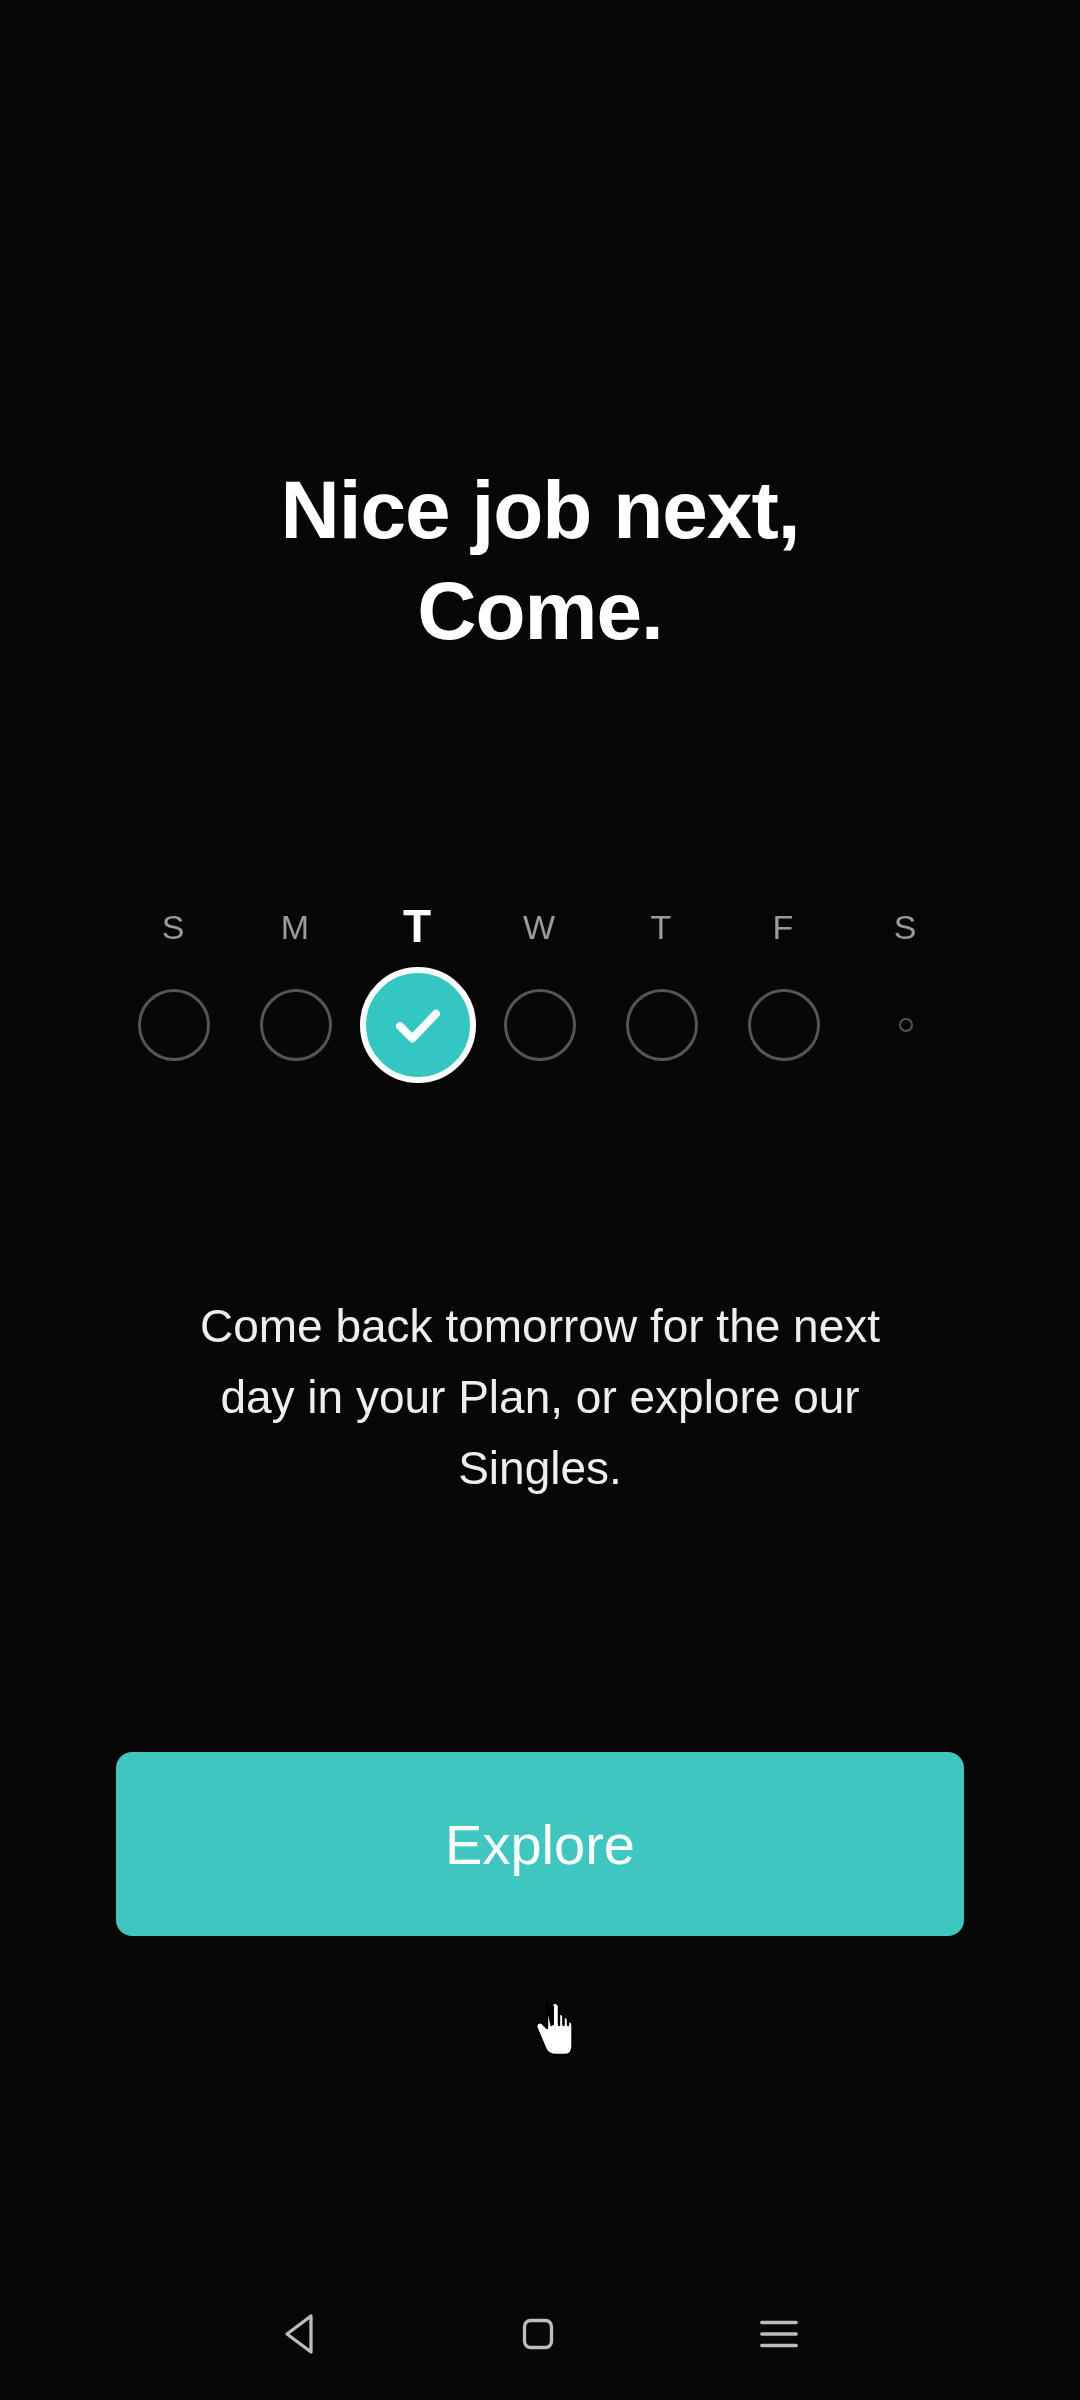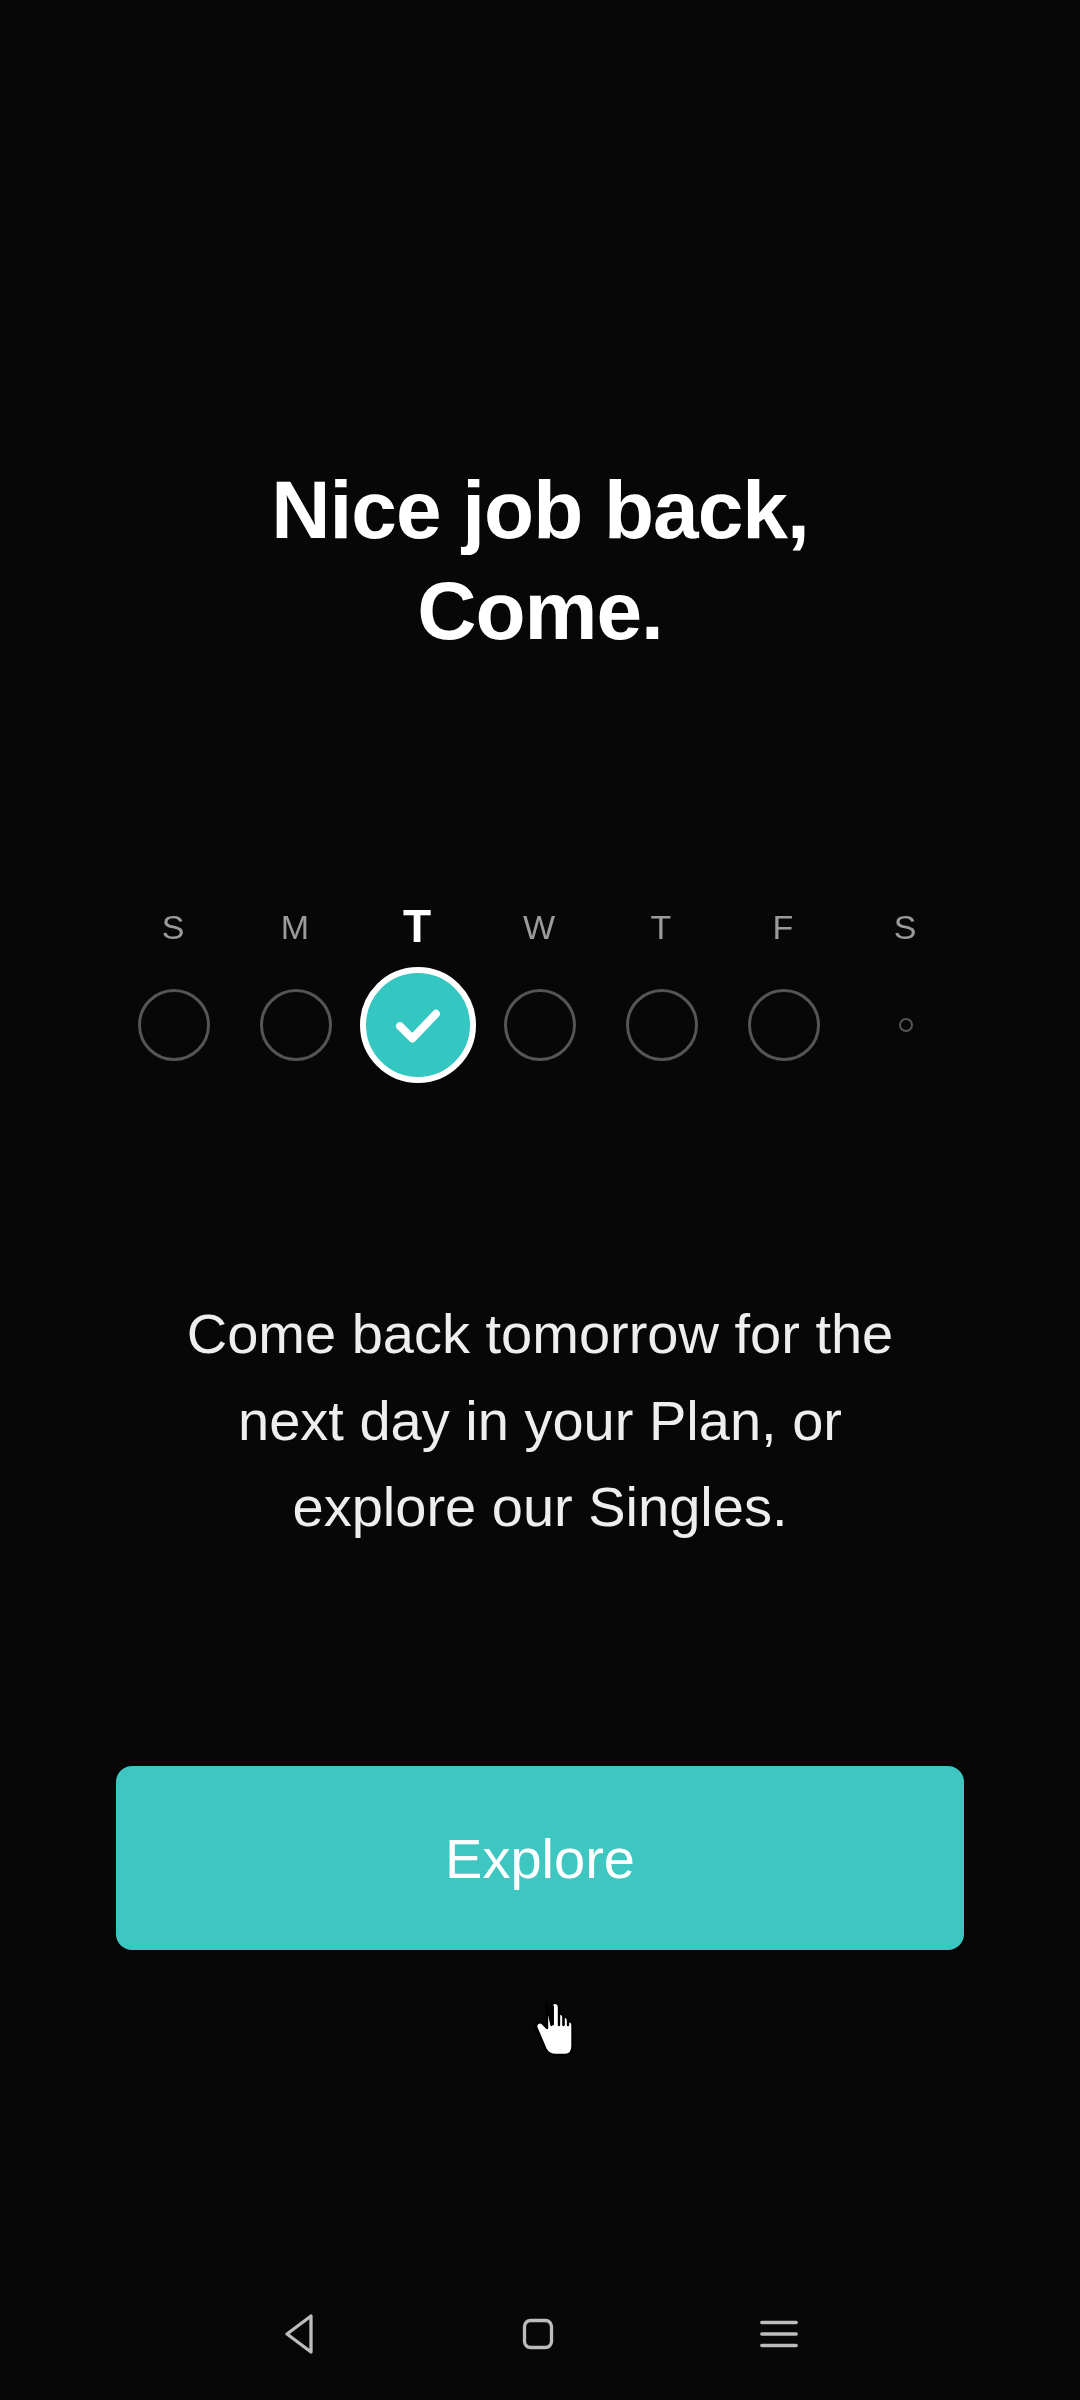--- a/index.html
+++ b/index.html
@@ -91,28 +91,28 @@
     margin-bottom: 29px;
   }
   .check-svg {
     width: 54px;
     height: 54px;
   }
   .body-text {
     margin-top: 230px;
     width: 760px;
     text-align: center;
-    font-size: 56px;
+    font-size: 46px;
     line-height: 1.55;
     color: #eeeeee;
     font-weight: 400;
   }
   .explore-btn {
     position: absolute;
-    bottom: 450px;
+    bottom: 464px;
     left: 50%;
     transform: translateX(-50%);
     width: 848px;
     height: 184px;
     background: #3ec7c0;
     color: #ffffff;
     border: none;
     border-radius: 16px;
     font-size: 56px;
     font-weight: 500;
@@ -147,21 +147,21 @@
     justify-content: center;
   }
 </style>
 </head>
 <body>
 
 <div class="screen">
 
   <div class="title-block">
     <h1>
-      <span>Nice job back,</span><br>
+      <span>Nice job next,</span><br>
       <span>Come.</span>
     </h1>
   </div>
 
   <div class="week-row">
     <div class="day-col">
       <div class="day-label">S</div>
       <div class="day-circle"></div>
     </div>
     <div class="day-col">

